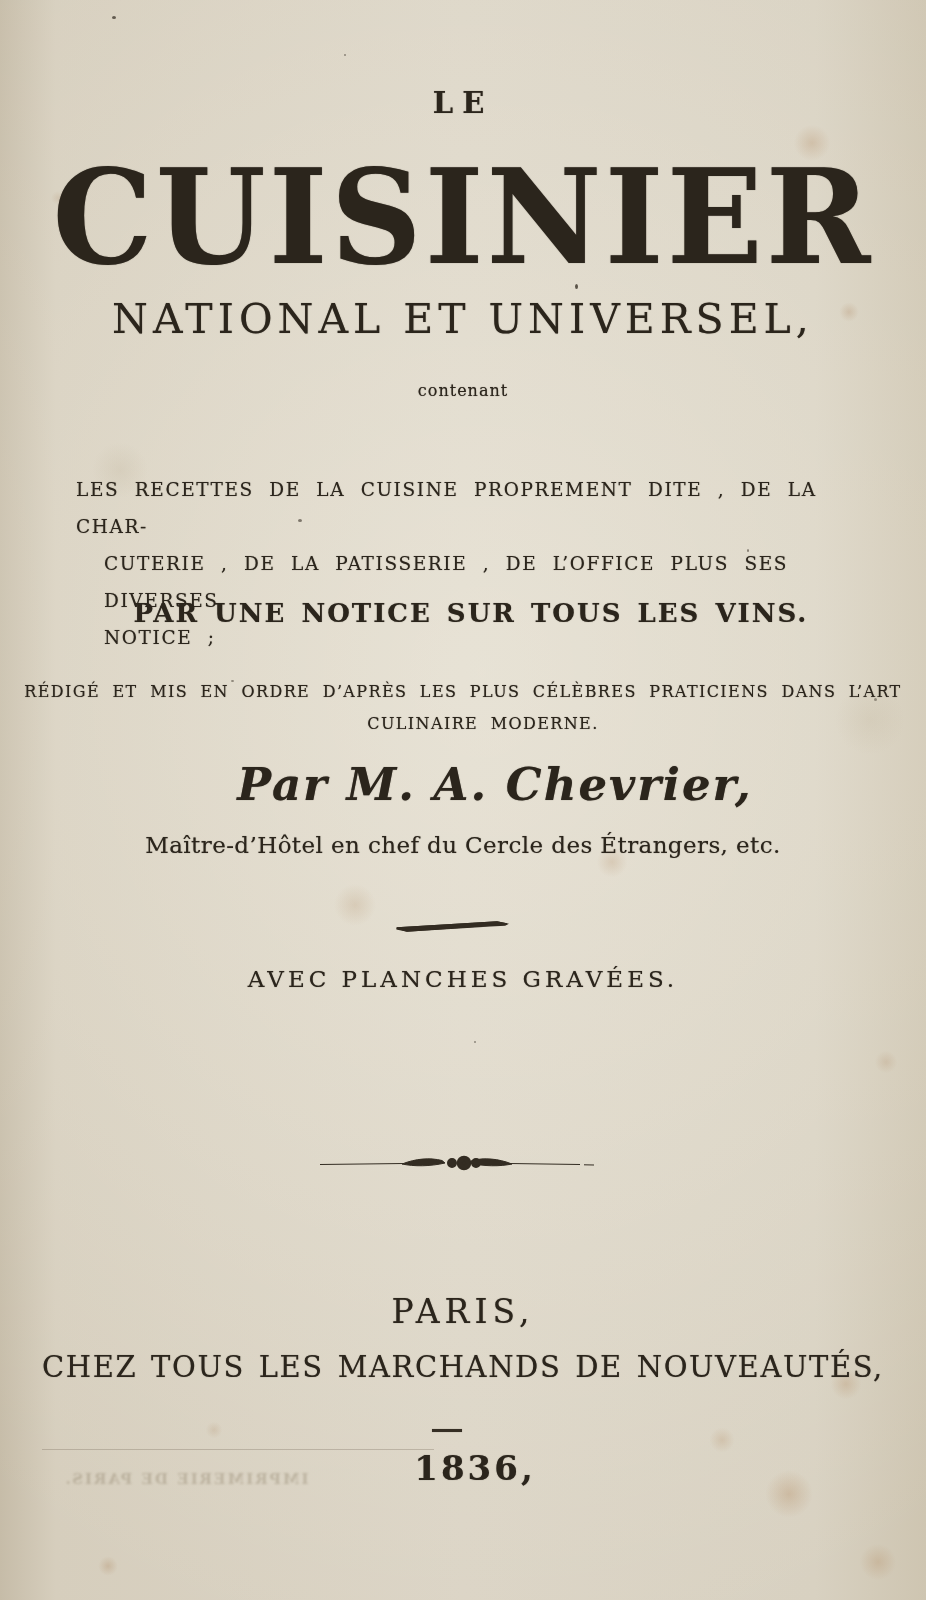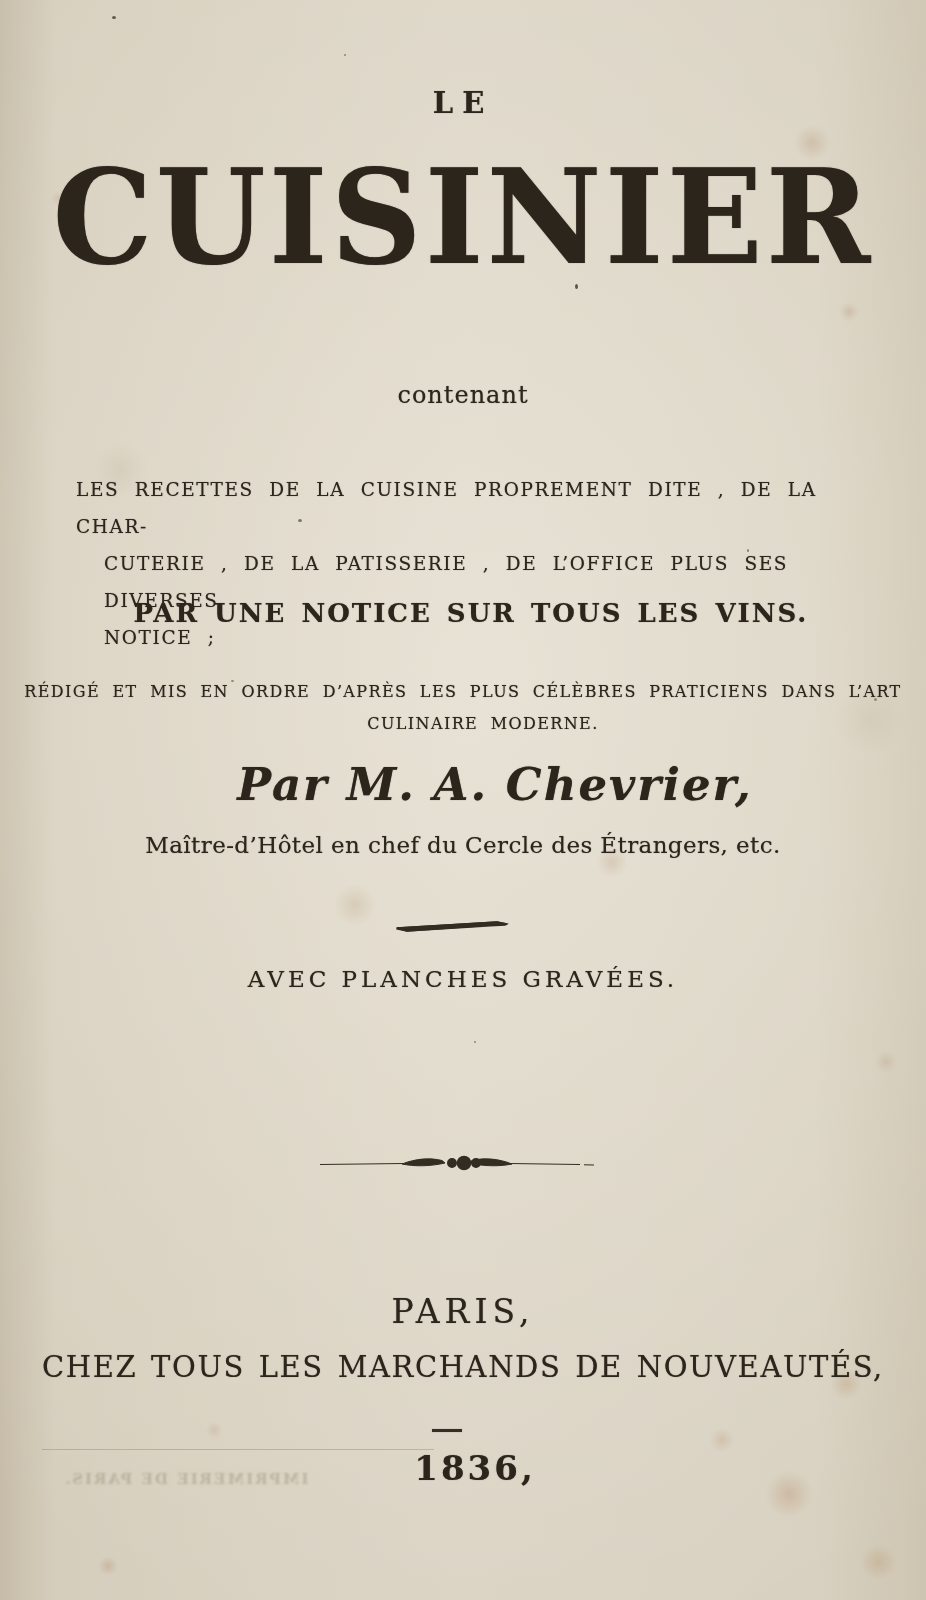--- a/index.html
+++ b/index.html
@@ -33,21 +33,21 @@
       radial-gradient(circle 12px at 214px 1430px,rgba(168,126,84,.18), rgba(168,126,84,0) 70%),
       radial-gradient(circle 40px at 120px 470px, rgba(160,140,105,.12), rgba(160,140,105,0) 70%),
       radial-gradient(circle 50px at 870px 720px, rgba(160,140,105,.10), rgba(160,140,105,0) 70%);
   }
   .speck{position:absolute;border-radius:50%;background:#3a3228;pointer-events:none;}
   .line{position:absolute;left:0;width:100%;text-align:center;white-space:nowrap;
         text-shadow:0 0 1px rgba(43,37,28,.55);}
   .le        {top:86px;  font-size:29px; font-weight:bold; letter-spacing:9px;}
   .title     {top:143px; font-size:126px;font-weight:bold; letter-spacing:3px; transform:scaleY(1.04);}
   .subtitle  {top:295px; font-size:41px; letter-spacing:5px;}
-  .contenant {top:381px; font-size:24px; letter-spacing:1px;}
+  .contenant {top:381px; font-size:16px; letter-spacing:1px;}
   .para      {position:absolute; top:447px; left:76px; width:790px; font-size:18.5px;
               letter-spacing:1.6px; word-spacing:8px; line-height:37px;
               text-shadow:0 0 1px rgba(43,37,28,.5); text-align:left;margin-top:24px;}
   .para .cont{padding-left:28px;}
   .termine   {top:560px; font-size:15px; letter-spacing:4px;}
   .notice    {top:598px; font-size:26px; font-weight:bold; letter-spacing:2px; word-spacing:4px;margin-left:8px;}
   .redige1   {top:682px; font-size:16px; letter-spacing:1.4px; word-spacing:6px;}
   .redige2   {top:714px; font-size:16px; letter-spacing:1.4px; word-spacing:6px;padding-left:20px;}
   .author    {top:758px; font-size:45px; font-style:italic; font-weight:bold; letter-spacing:2px;
               text-shadow:0 0 1px rgba(43,37,28,.6);margin-left:32px;}
@@ -79,20 +79,21 @@
   <div class="speck" style="left:344px;top:54px;width:2px;height:2px;opacity:.5"></div>
   <div class="speck" style="left:575px;top:284px;width:3px;height:5px;opacity:.8"></div>
   <div class="speck" style="left:298px;top:519px;width:4px;height:3px;opacity:.6"></div>
   <div class="speck" style="left:747px;top:549px;width:2px;height:3px;opacity:.55"></div>
   <div class="speck" style="left:231px;top:680px;width:3px;height:2px;opacity:.5"></div>
   <div class="speck" style="left:874px;top:698px;width:3px;height:3px;opacity:.45"></div>
   <div class="speck" style="left:474px;top:1041px;width:2px;height:2px;opacity:.5"></div>
 
   <div class="line le">LE</div>
   <div class="line title">CUISINIER</div>
+  <div class="line subtitle">NATIONAL ET UNIVERSEL,</div>
   <div class="line contenant">contenant</div>
 
   <div class="para">
     <div>LES RECETTES DE LA CUISINE PROPREMENT DITE , DE LA CHAR-</div>
     <div class="cont">CUTERIE , DE LA PATISSERIE , DE L’OFFICE PLUS SES DIVERSES</div>
     <div class="cont">NOTICE ;</div>
   </div>
 
   <div class="line notice">PAR UNE NOTICE SUR TOUS LES VINS.</div>
   <div class="line redige1">RÉDIGÉ ET MIS EN ORDRE D’APRÈS LES PLUS CÉLÈBRES PRATICIENS DANS L’ART</div>

